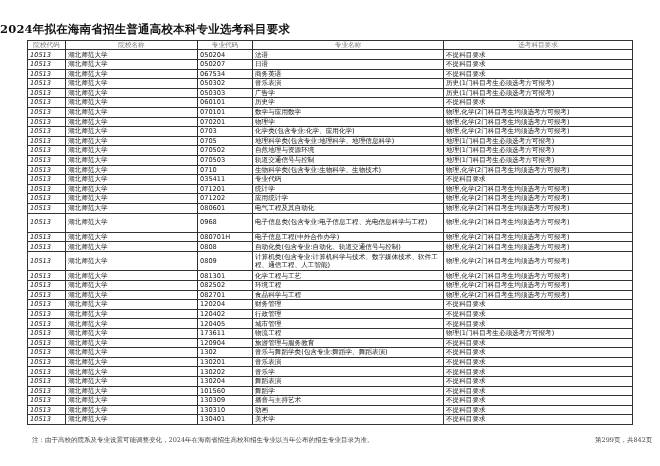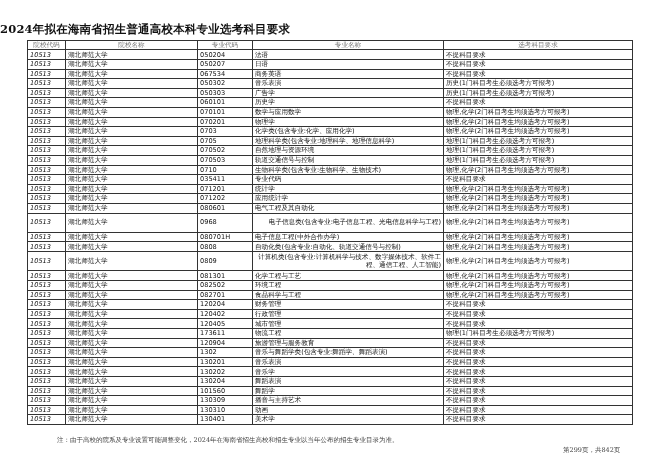--- a/index.html
+++ b/index.html
@@ -7,25 +7,25 @@
          font-family: "DejaVu Sans", "Liberation Sans", sans-serif; color: #111; }
   .title { position: absolute; left: 0; top: 22px; width: 660px; 
            font-family: "DejaVu Serif", "Liberation Serif", serif; font-size: 11.5px; font-weight: bold; letter-spacing: 0.2px; }
   table { position: absolute; left: 27px; top: 40px; width: 605px; border-collapse: collapse;
           border: 1.4px solid #222; table-layout: fixed; }
   td, th { border: 0.8px solid #333; padding: 0 2px; font-size: 6.6px; line-height: 8.4px;
            height: 8.6px; overflow: hidden; white-space: nowrap; vertical-align: middle; }
   th { font-family: "DejaVu Serif", "Liberation Serif", serif; font-weight: normal; color: #777;
        text-align: center; height: 8.2px; }
   td.code { text-align: left; font-style: italic; }
-  td.wrap { white-space: normal; line-height: 8.4px; text-align: right; }
+  td.wrap { white-space: normal; line-height: 8.4px; }
   tr.double td { height: 18.4px; }
   .footer { position: absolute; top: 436px; font-family: "DejaVu Serif", "Liberation Serif", serif; font-size: 6.5px; color: #444; }
-  .note { left: 57px; }
-  .page { left: 563px; margin-top: 10px; }
+  .note { left: 32px; }
+  .page { left: 595px; }
 </style>
 </head>
 <body>
 
 <div class="title">2024年拟在海南省招生普通高校本科专业选考科目要求</div>
 
 <table>
   <colgroup>
     <col style="width:38px">
       <col style="width:132px">

